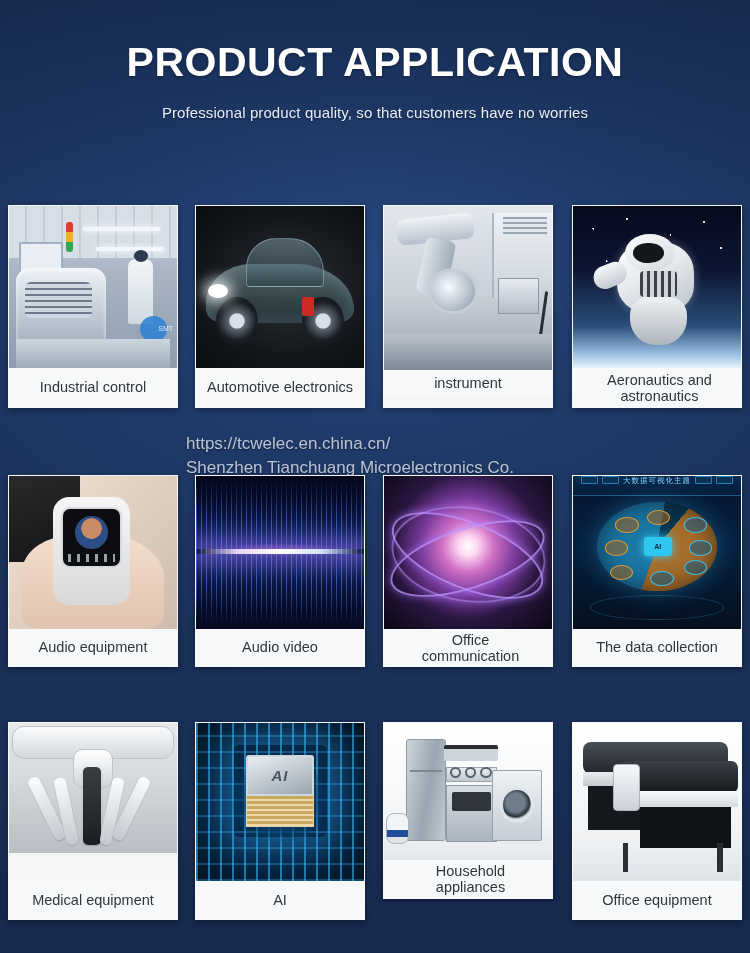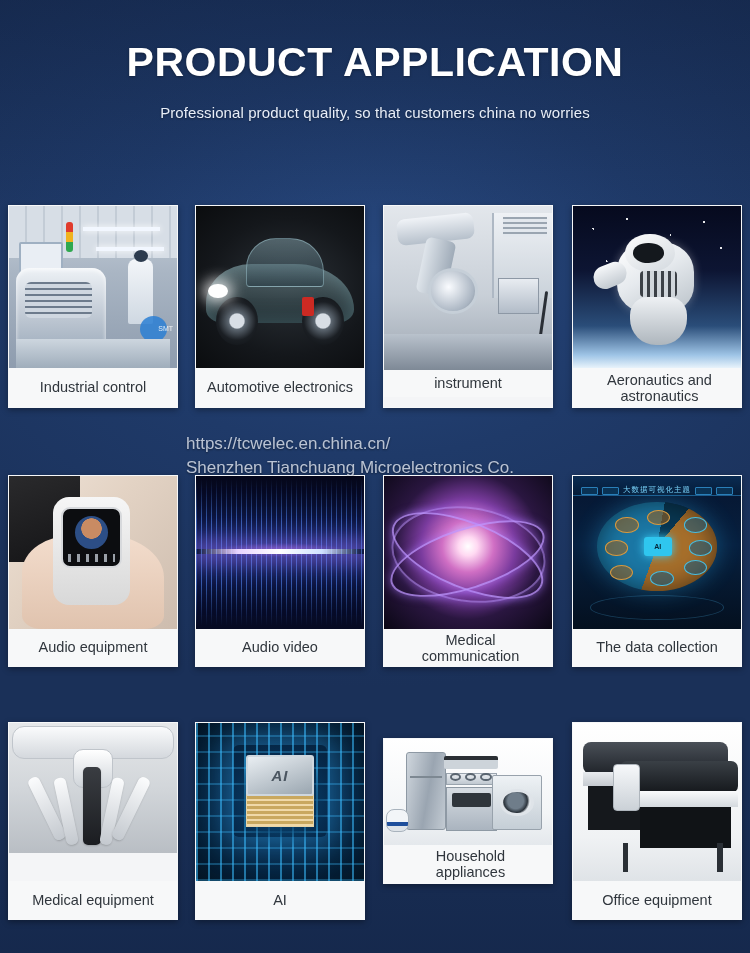--- a/index.html
+++ b/index.html
@@ -162,21 +162,21 @@
 
   
   .a-net { background:radial-gradient(circle at 50% 46%, #ffffff 0%, #ffd9f2 8%, #d06fc4 22%, #7a3b9e 40%, #2a1640 62%, #0a0714 100%); }
   .a-net .ring { position:absolute; left:6%; top:24%; width:88%; height:54%; border:2px solid rgba(190,150,255,.75); border-radius:50%; box-shadow:0 0 10px rgba(170,120,255,.6); }
   .a-net .r2 { transform:rotate(22deg); left:2%; width:96%; height:44%; top:30%; }
   .a-net .r3 { transform:rotate(-18deg); left:2%; width:96%; height:40%; top:34%; }
   .a-net .r4 { transform:rotate(8deg); left:4%; width:92%; height:62%; top:20%; opacity:.7; }
 
   
   .a-data { background:linear-gradient(180deg,#061530 0%,#07203f 45%,#04101f 100%); }
-  .a-data .topbar { position:absolute; left:0; top:0; width:100%; height:13%; background:linear-gradient(180deg,#0a2b52,#061c38); border-bottom:1px solid #1c5b8c; display:flex; align-items:flex-end; justify-content:center; gap:4px; padding:0 3px; }
+  .a-data .topbar { position:absolute; left:0; top:0; width:100%; height:13%; background:linear-gradient(180deg,#0a2b52,#061c38); border-bottom:1px solid #1c5b8c; display:flex; align-items:flex-start; justify-content:center; gap:4px; padding:0 3px; }
   .a-data .kpi { width:17px; height:8px; border:1px solid #2a7fb8; background:#0a3254; border-radius:1px; }
   .a-data .ttl { color:#7fd8ff; font-size:7.5px; letter-spacing:1px; }
   .a-data .sphere { position:absolute; left:14%; top:17%; width:72%; height:58%; border-radius:50%;
     background:conic-gradient(from 210deg, #1d7fae 0deg 160deg, #0a3a55 160deg 190deg, #b5762a 190deg 350deg, #1d7fae 350deg 360deg);
     box-shadow:0 0 24px rgba(40,160,220,.45), inset 0 0 26px rgba(0,0,0,.55); opacity:.92; }
   .a-data .ai { position:absolute; left:42%; top:40%; width:17%; height:12%; border-radius:3px; background:#2fc6ef; box-shadow:0 0 10px #39d0f8; display:flex; align-items:center; justify-content:center; color:#042536; font-size:7px; font-weight:bold; }
   .a-data .node { position:absolute; width:14%; height:10%; border-radius:50%; border:1px solid rgba(255,255,255,.55); }
   .a-data .n-o { background:rgba(160,100,30,.55); border-color:#d79a40; }
   .a-data .n-b { background:rgba(20,90,130,.55); border-color:#49bde0; }
   .a-data .plate { position:absolute; left:10%; bottom:6%; width:80%; height:16%; border:1px solid rgba(70,170,220,.45); border-radius:50%; opacity:.6; }
@@ -232,21 +232,21 @@
 </style>
 </head>
 <body>
 
 <div id="page">
 
   <div class="header">
     <div class="title">
       <span>PRODUCT APPLICATION</span>
     </div>
-    <div class="subtitle">Professional product quality, so that customers china no worries</div>
+    <div class="subtitle">Professional product quality, so that customers have no worries</div>
   </div>
 
   <div class="watermark">
     <div>https://tcwelec.en.china.cn/</div>
     <div>Shenzhen Tianchuang Microelectronics Co.</div>
   </div>
 
   <div class="card" style="left:195px; top:205px; height:203px;">
     <div class="thumb" style="height:164px;">
       <div class="art a-car">
@@ -342,21 +342,21 @@
 
   <div class="card" style="left:383px; top:475px; height:192px;">
     <div class="thumb" style="height:155px;">
       <div class="art a-net">
         <div class="ring r4"></div>
         <div class="ring r2"></div>
         <div class="ring r3"></div>
       </div>
     </div>
     <div class="label two" style="height:37px; flex-direction:column;">
-      <span>Medical</span>
+      <span>Office</span>
       <span>communication</span>
     </div>
   </div>
 
   <div class="card" style="left:572px; top:475px; height:192px;">
     <div class="thumb" style="height:155px;">
       <div class="art a-data">
         <div class="topbar">
           <span class="kpi"></span>
             <span class="kpi"></span>
@@ -400,21 +400,21 @@
       <div class="art a-ai">
         <div class="traces"></div>
         <div class="glow"></div>
         <div class="stack"></div>
         <div class="chip">AI</div>
       </div>
     </div>
     <div class="label" style="height:38px;">AI</div>
   </div>
 
-  <div class="card" style="left:383px; top:722px; height:146px;margin-top:16px;">
+  <div class="card" style="left:383px; top:722px; height:177px;">
     <div class="thumb" style="height:160px;">
       <div class="art a-home">
         <div class="fridge"></div>
         <div class="hood"></div>
         <div class="cook"></div>
         <div class="burner b1"></div>
           <div class="burner b2"></div>
           <div class="burner b3"></div>
         <div class="oven"></div>
         <div class="wash"></div>

